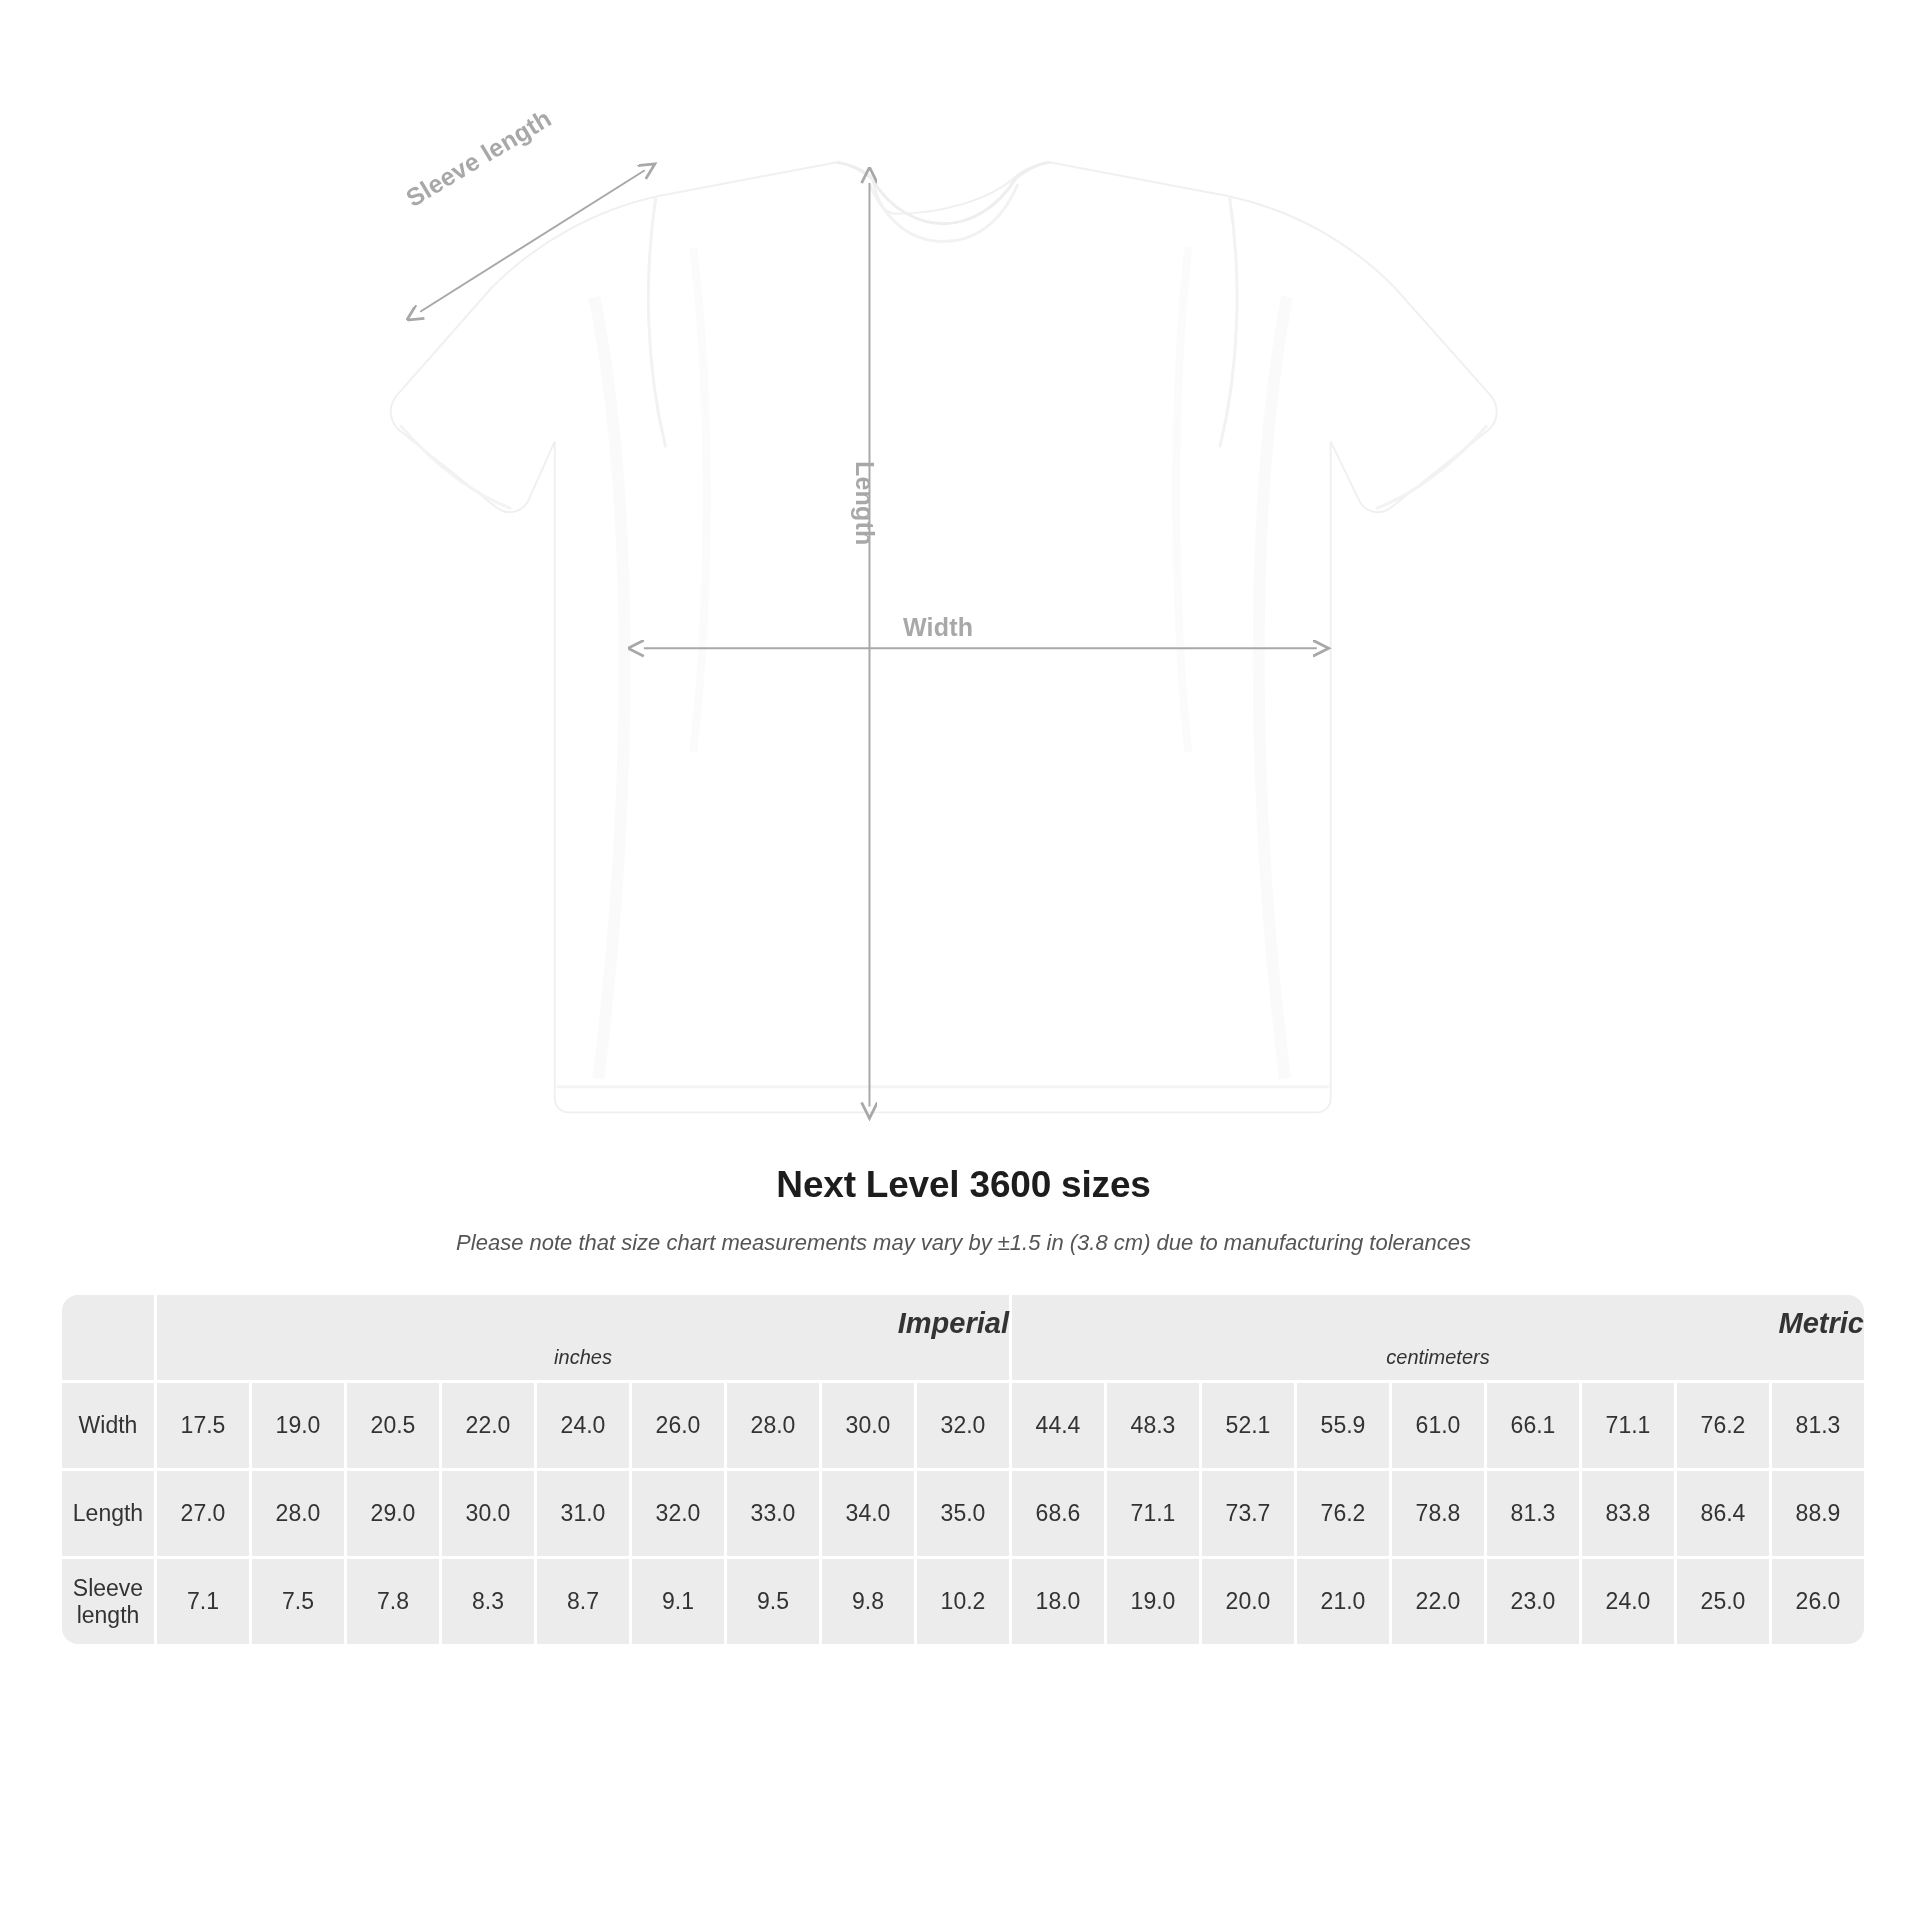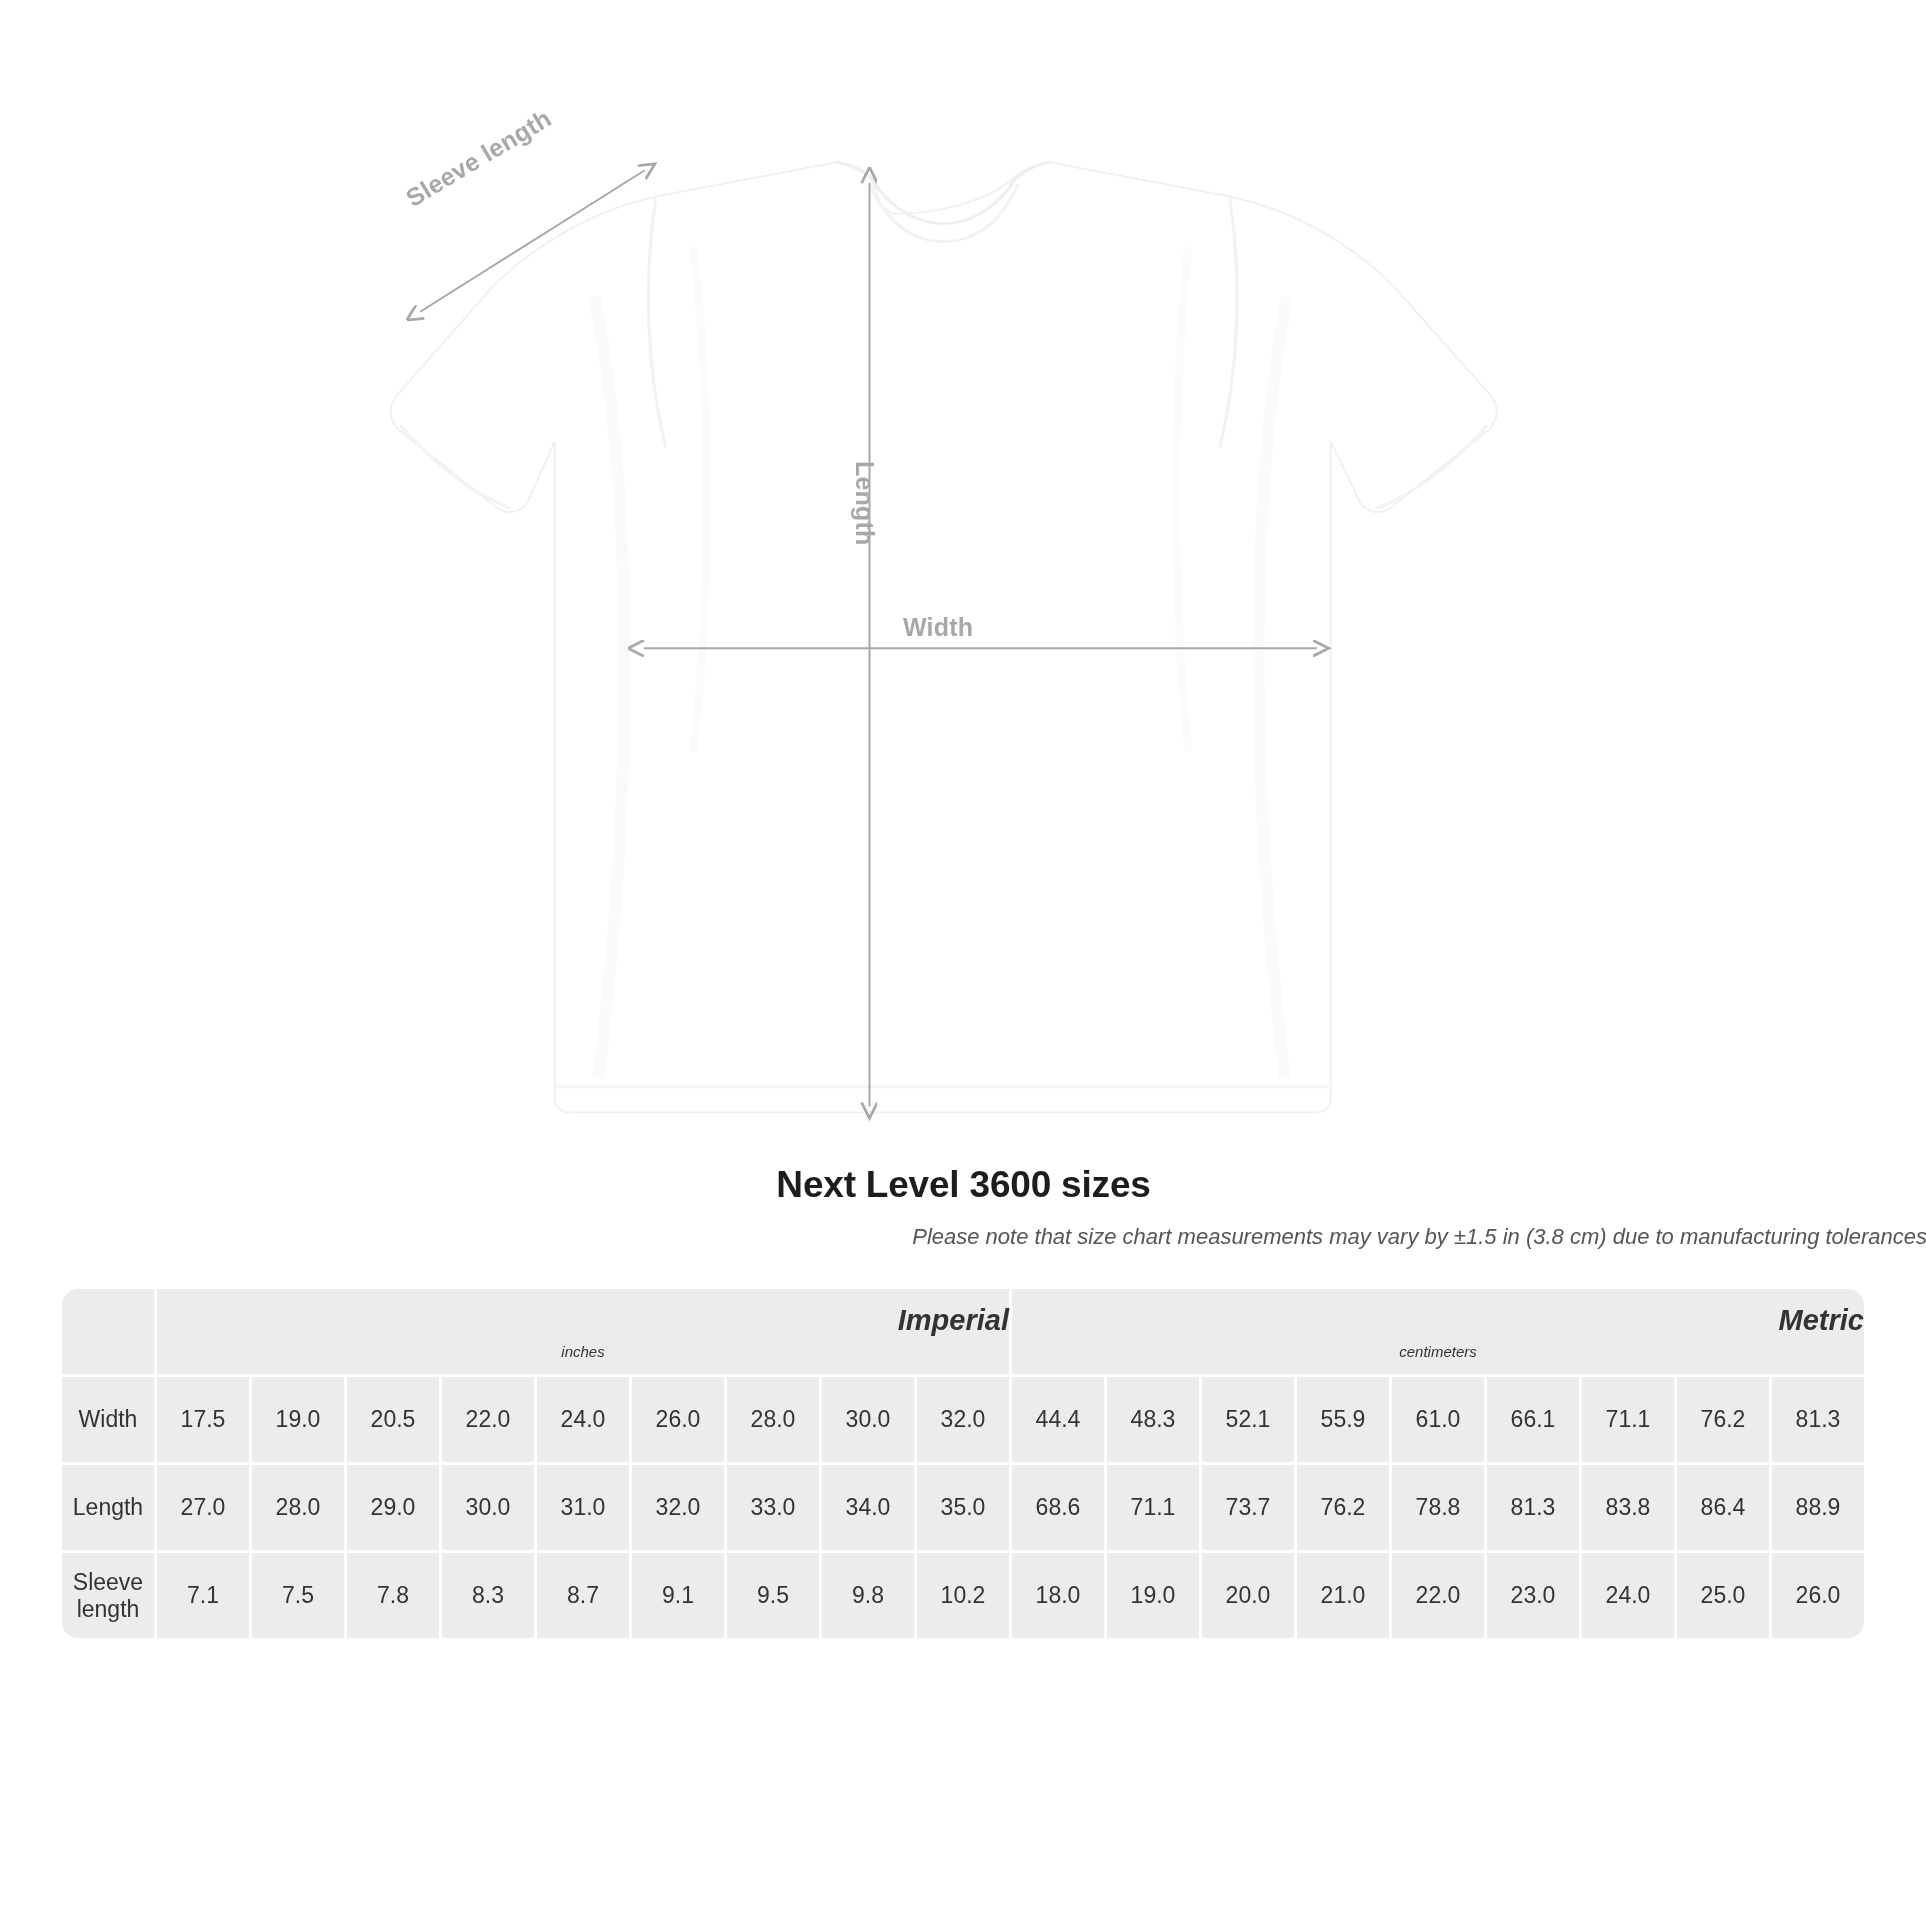--- a/index.html
+++ b/index.html
@@ -64,22 +64,21 @@
     font-size: 37px;
     font-weight: bold;
     color: #1d1d1d;
     margin: 16px;
     letter-spacing: -0.2px;
   }
   .chart-note {
     font-size: 22px;
     font-style: italic;
     color: #555;
-    margin-top: 18px;
-    text-align: right;
+    margin-top: 24px;
   }
 
   
   .table-wrap {
     margin: 36px 59px 0 59px;
   }
   table.size-table {
     border-collapse: separate;
     border-spacing: 3px;
     width: 1808px;
@@ -100,21 +99,21 @@
   }
   .unit-head .unit-name {
     font-size: 29px;
     font-weight: bold;
     font-style: italic;
     display: block;
     margin-bottom: 6px;
     text-align: right;
   }
   .unit-head .unit-sub {
-    font-size: 15px;
+    font-size: 20px;
     font-style: italic;
     display: block;
   }
   .corner-cell {
     background: #ececec;
   }
   .row-head {
     font-weight: bold;
     color: #3a3a3a;
     font-size: 24px;

